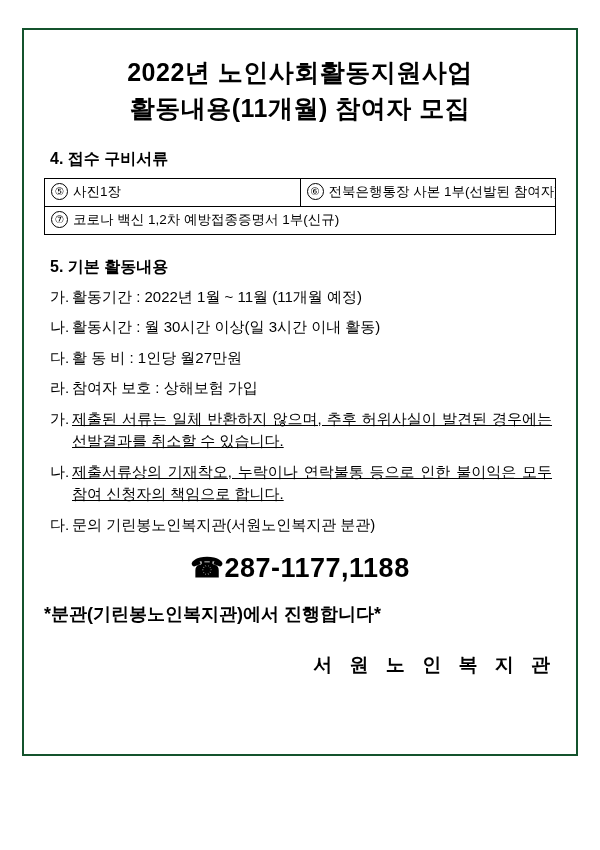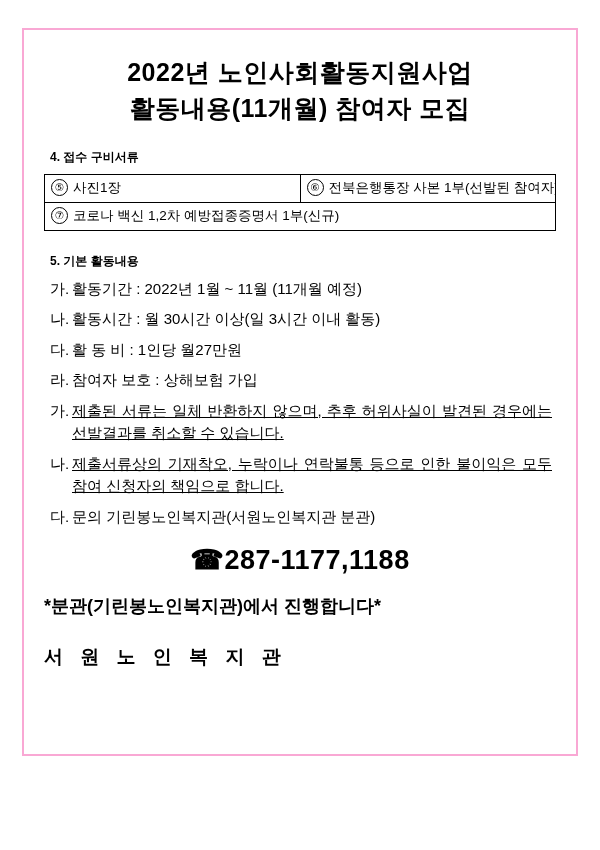--- a/index.html
+++ b/index.html
@@ -13,40 +13,40 @@
     font-family: "Liberation Sans", sans-serif;
     color: #000000;
     position: relative;
   }
   .page {
     position: absolute;
     left: 22px;
     top: 28px;
     width: 556px;
     height: 728px;
-    border: 2px solid #f9a8d4;
+    border: 2px solid #14532d;
     box-sizing: border-box;
     background: #fff;
   }
   .inner {
     padding: 18px 20px 0 20px;
   }
   .title-block {
     text-align: center;
     margin-top: 6px;
   }
   .title-line {
     font-size: 25px;
     font-weight: bold;
     letter-spacing: 0.5px;
     line-height: 1.45;
     white-space: nowrap;
   }
   .section-head {
-    font-size: 12px;
+    font-size: 16px;
     font-weight: bold;
     margin-top: 22px;
     margin-bottom: 8px;
     padding-left: 6px;
   }
   table.docs {
     width: 100%;
     border-collapse: collapse;
     table-layout: fixed;
   }
@@ -99,21 +99,21 @@
     margin-top: 16px;
     letter-spacing: 0.5px;
   }
   .branch {
     text-align: left;
     font-size: 18px;
     font-weight: bold;
     margin-top: 18px;
   }
   .org {
-    text-align: left;
+    text-align: right;
     font-size: 19px;
     font-weight: bold;
     margin-top: 26px;
     letter-spacing: 6px;
   }
 </style>
 </head>
 <body>
 
 <div class="page">

